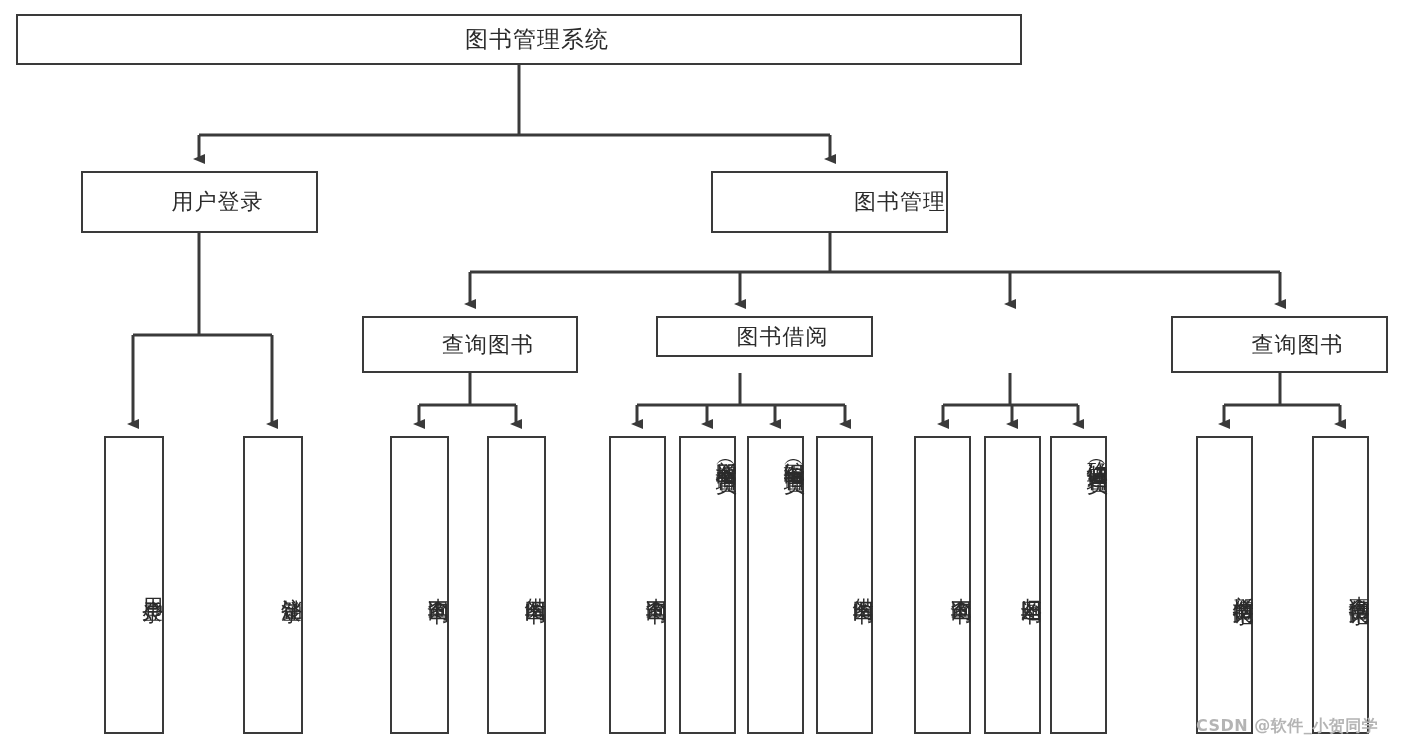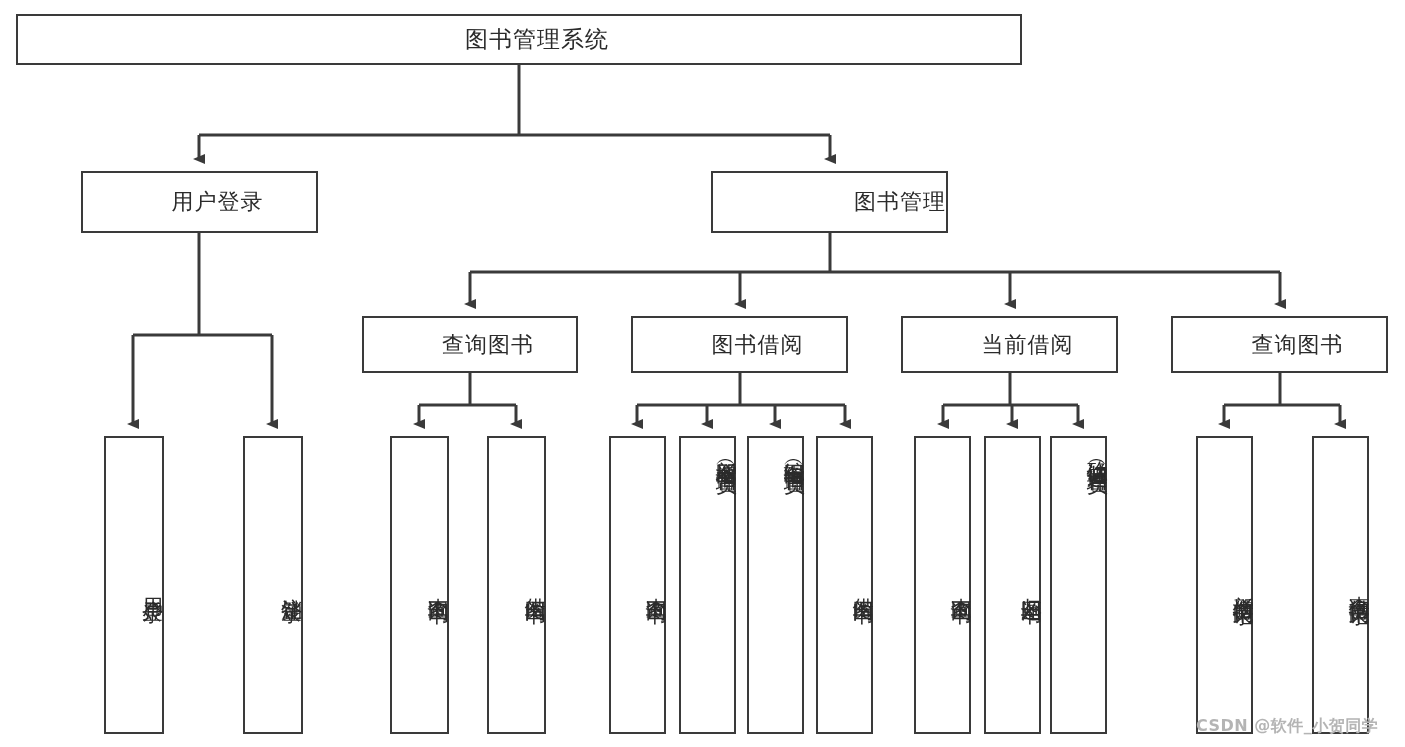--- a/index.html
+++ b/index.html
@@ -131,25 +131,22 @@
   <div class="node branch" style="left:81px; top:171px; width:237px; height:62px;">
     <span class="label">用户登录</span>
   </div>
   <div class="node branch" style="left:711px; top:171px; width:237px; height:62px;justify-content:flex-end;">
     <span class="label">图书管理</span>
   </div>
 
   <div class="node branch" style="left:362px; top:316px; width:216px; height:57px;">
     <span class="label">查询图书</span>
   </div>
-  <div class="node branch" style="left:631px; top:316px; width:217px; height:57px;text-align:right;">
+  <div class="node branch" style="left:656px; top:316px; width:217px; height:41px;text-align:right;">
     <span class="label">图书借阅</span>
-  </div>
-  <div class="node branch" style="left:901px; top:316px; width:217px; height:57px;">
-    <span class="label">当前借阅</span>
   </div>
   <div class="node branch" style="left:1171px; top:316px; width:217px; height:57px;">
     <span class="label">查询图书</span>
   </div>
 
   <div class="node leaf centered" style="left:104px; top:436px; width:60px; height:298px;">
     <span class="label">用户登录</span>
   </div>
   <div class="node leaf centered" style="left:243px; top:436px; width:60px; height:298px;">
     <span class="label">注销登录</span>

